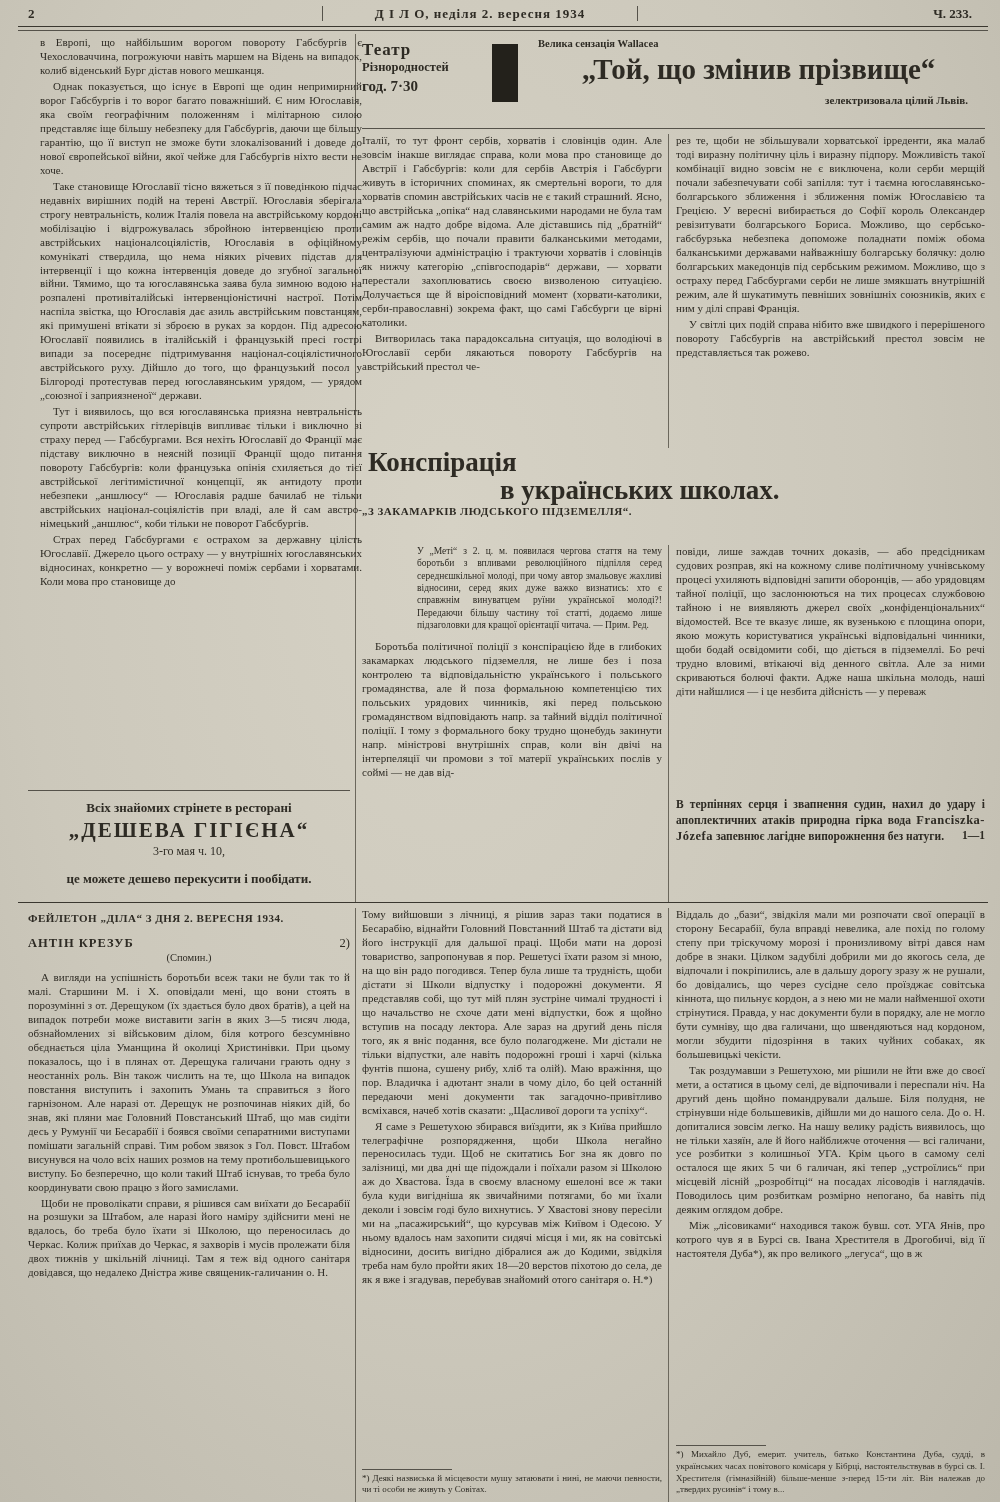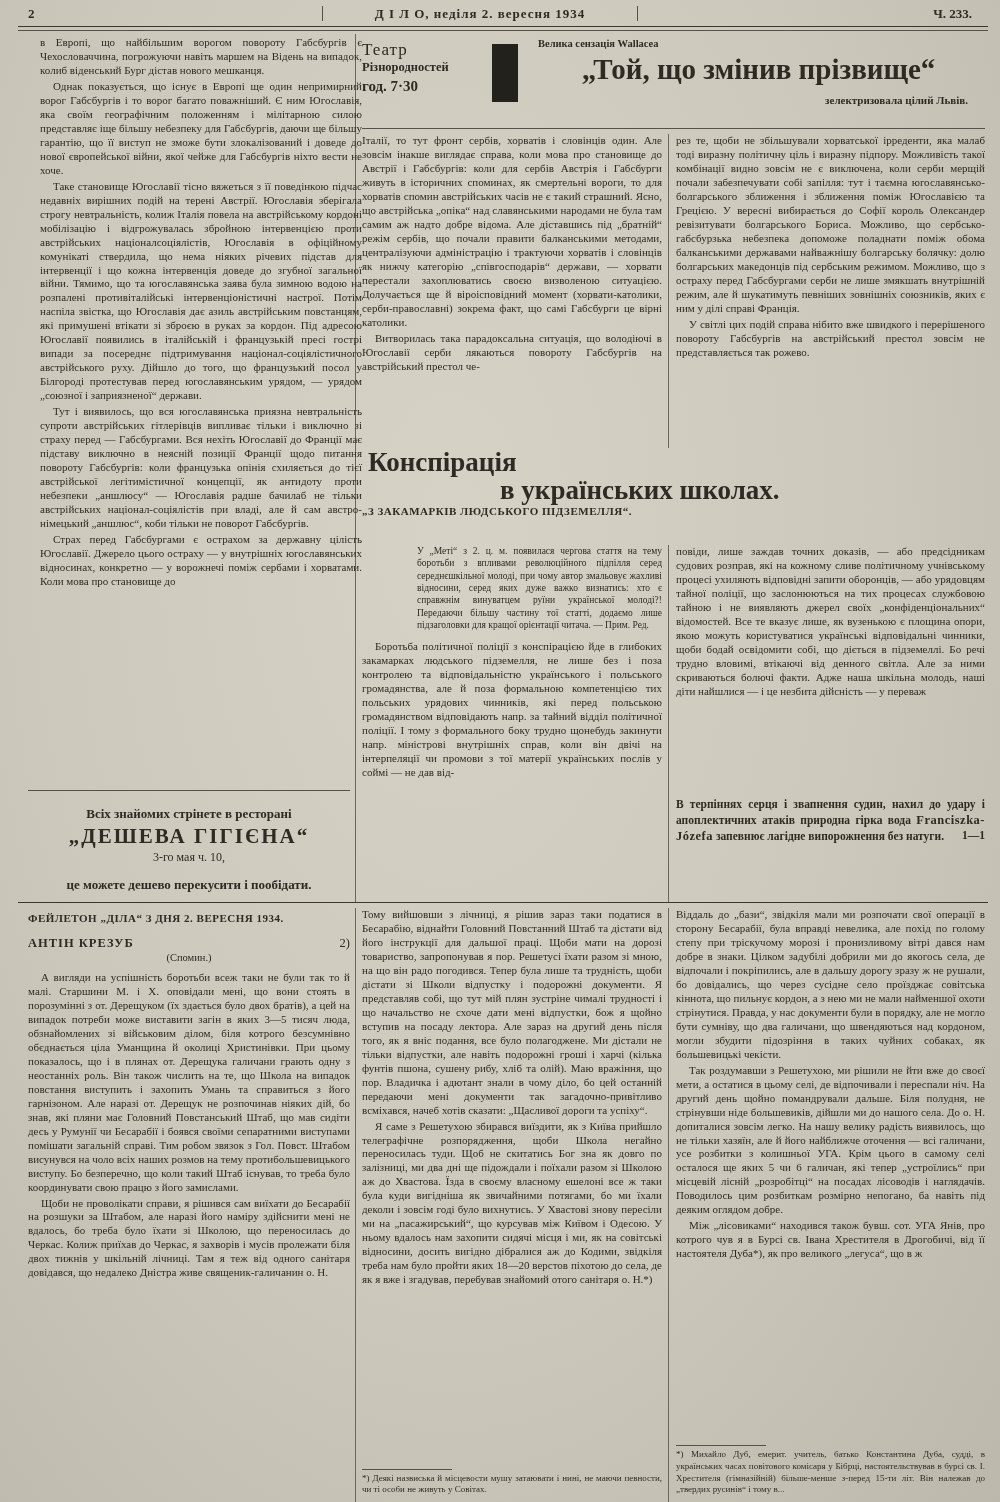--- a/index.html
+++ b/index.html
@@ -13,29 +13,29 @@
   .hdr-mast span{padding:0 52px;border-left:1px solid #55524a;border-right:1px solid #55524a;}
   .hdr-issue{width:120px;text-align:right;}
   .hdr-rule{position:absolute;top:26px;left:18px;right:12px;height:3px;border-top:1.6px solid #3a372f;border-bottom:1px solid #55524a;}
   
   .body-text p{margin:0 0 2px;text-indent:13px;text-align:justify;}
   .body-text{font-size:11px;line-height:1.27;}
   .no-first-indent p:first-child{text-indent:0;}
   .vrule{position:absolute;width:0;border-left:1px solid #6b675c;}
   
   .colA{position:absolute;left:40px;top:36px;width:322px;height:750px;overflow:hidden;}
-  .rest-ad{position:absolute;left:28px;top:790px;width:322px;height:96px;border-top:1px solid #55524a;padding-top:15px;text-align:center;overflow:hidden;}
+  .rest-ad{position:absolute;left:28px;top:790px;width:322px;height:96px;border-top:1px solid #55524a;padding-top:9px;text-align:center;overflow:hidden;}
   .rest-l1{font-size:13px;font-weight:bold;}
   .rest-title{font-size:21px;font-weight:bold;letter-spacing:2px;margin-top:2px;}
   .rest-addr{font-size:12px;margin-top:1px;}
   .rest-l2{font-size:13px;font-weight:bold;margin-top:12px;}
   
   .theater-ad{position:absolute;left:362px;top:36px;width:623px;height:92px;border-bottom:1px solid #55524a;display:flex;}
   .venue{width:128px;text-align:left;padding-top:4px;}
-  .venue-1{font-size:17px;font-weight:normal;letter-spacing:1px;}
+  .venue-1{font-size:17px;font-weight:bold;letter-spacing:1px;}
   .venue-2{font-size:12.5px;font-weight:bold;}
   .venue-time{font-size:15px;font-weight:bold;margin-top:3px;}
   .ad-divider{width:26px;height:58px;background:#23211b;margin:8px 14px 0 2px;}
   .ad-main{flex:1;position:relative;}
   .ad-kicker{position:absolute;top:2px;left:6px;font-size:10.5px;font-weight:bold;}
   .ad-title{position:absolute;top:17px;left:0;right:0;text-align:center;font-size:29px;font-weight:bold;white-space:nowrap;}
   .ad-tagline{position:absolute;top:58px;right:17px;font-size:11px;font-weight:bold;}
   .colB{position:absolute;left:362px;top:134px;width:300px;height:314px;overflow:hidden;}
   .colC{position:absolute;left:676px;top:134px;width:309px;height:314px;overflow:hidden;}
   

